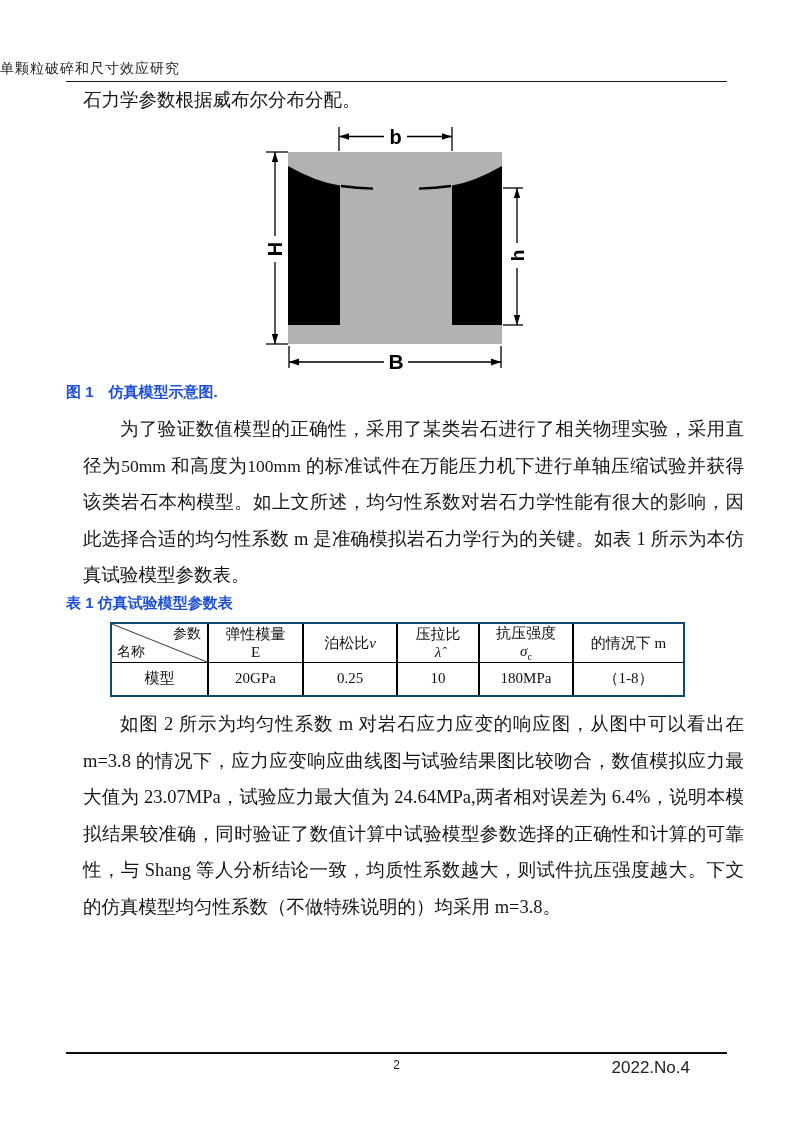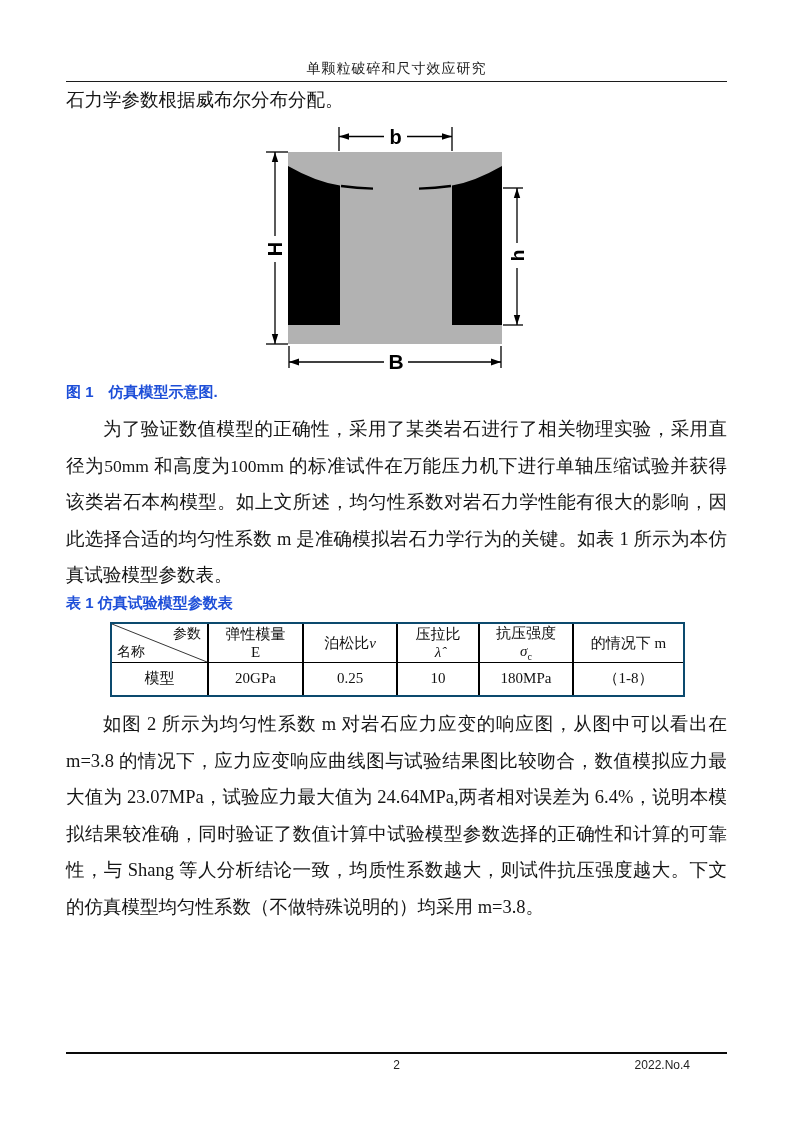--- a/index.html
+++ b/index.html
@@ -9,28 +9,28 @@
     width: 793px;
     height: 1122px;
     margin: 0 auto;
     background: #ffffff;
     overflow: hidden;
     color: #1a1a1a;
     font-family: "Liberation Serif", "DejaVu Serif", serif;
   }
   .running-title {
     position: absolute; top: 60px; left: 0; width: 793px;
-    text-align: center; font-size: 14px; letter-spacing: 1px; color: #1c1c1c;
+    text-align: left; font-size: 14px; letter-spacing: 1px; color: #1c1c1c;
   }
   .header-rule {
     position: absolute; top: 81px; left: 66px; width: 661px;
     border-top: 1.5px solid #1c1c1c;
   }
   .body-text {
-    position: absolute; left: 66px; width: 661px;
+    position: absolute; left: 83px; width: 661px;
     font-size: 18.5px; line-height: 36.5px;
     text-align: justify; text-align-last: left;
     color: #151515;
   }
   .intro { top: 82px; }
   .para1 { top: 411px; }
   .para2 { top: 706px; }
   .indent { text-indent: 2em; }
   .sans { font-family: Liberation Serif, serif; font-size: 17.5px; }
   .figure-svg { position: absolute; left: 250px; top: 118px; }
@@ -66,21 +66,21 @@
   .footer-rule {
     position: absolute; top: 1052px; left: 66px; width: 661px;
     border-top: 2px solid #0a0a0a;
   }
   .page-number {
     position: absolute; top: 1058px; left: 0; width: 793px; text-align: center;
     font-family: "Liberation Sans", "DejaVu Sans", sans-serif; font-size: 12px; color: #222;
   }
   .issue-label {
     position: absolute; top: 1058px; right: 103px;
-    font-family: "Liberation Sans", "DejaVu Sans", sans-serif; font-size: 12px; color: #222;
+    font-family: "Liberation Sans", "DejaVu Sans", sans-serif; font-size: 17px; color: #222;
   }
   .dim-label {
     font-family: "Liberation Sans", "DejaVu Sans", sans-serif;
     font-weight: 600; fill: #000;
   }
 </style>
 </head>
 <body>
 
 <div class="page">

